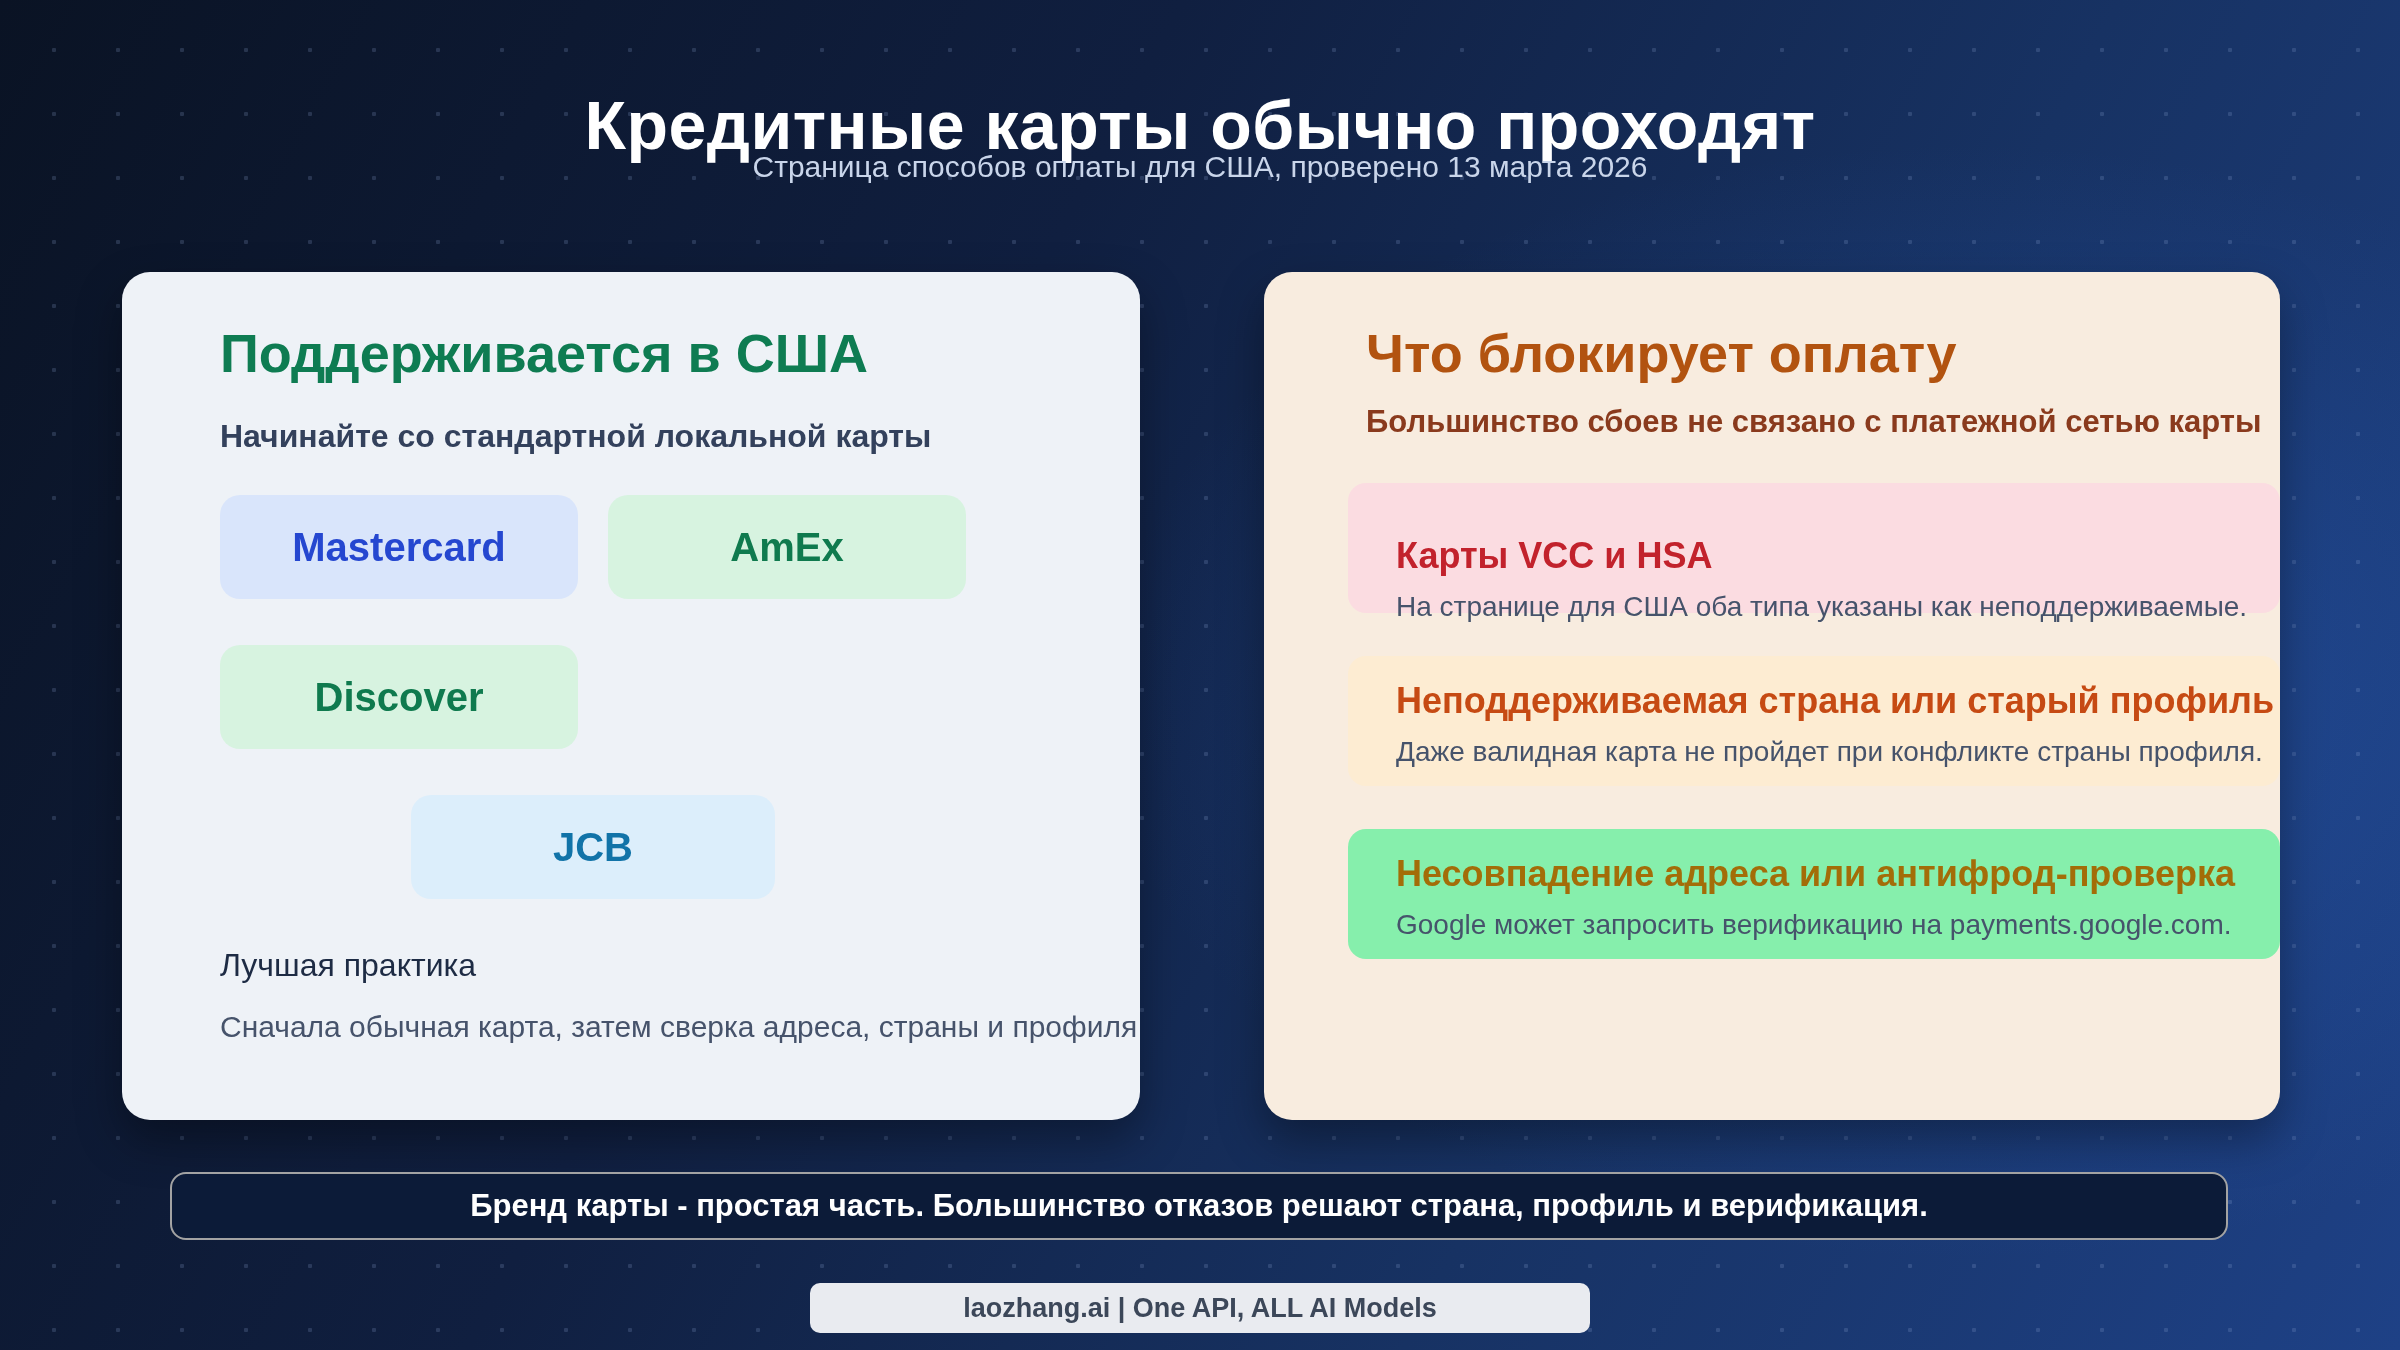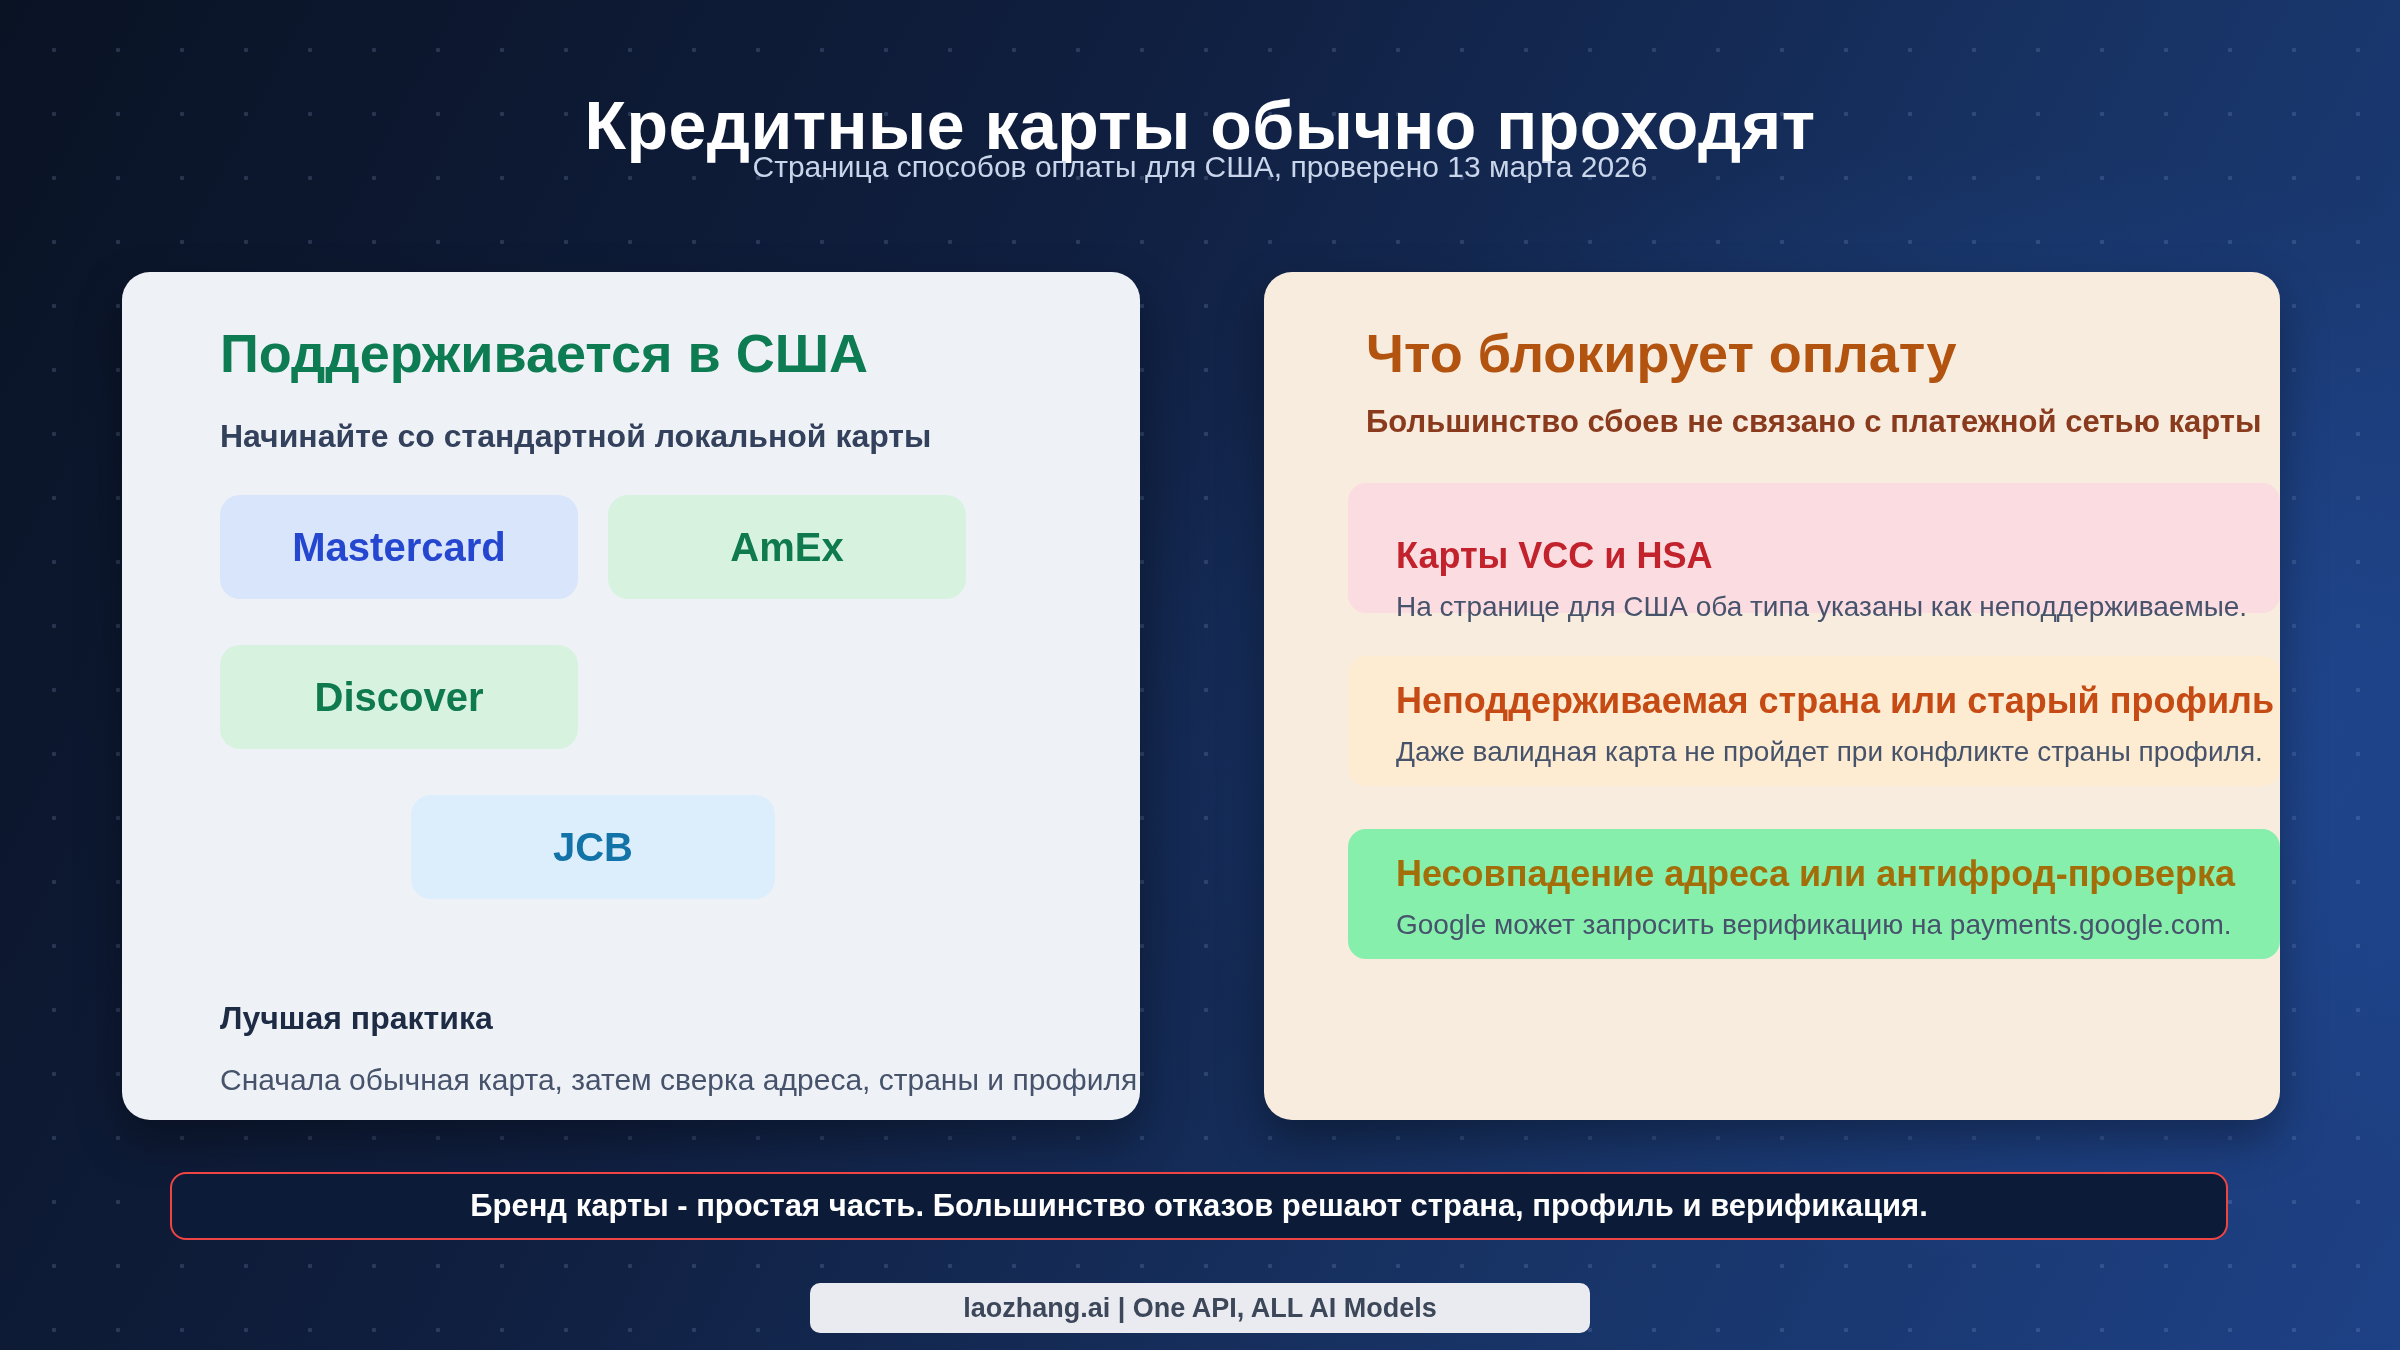--- a/index.html
+++ b/index.html
@@ -42,41 +42,41 @@
   .chip-grid{margin-top:40px;display:grid;grid-template-columns:358px 358px;column-gap:30px;row-gap:46px;}
   .chip{
     height:104px;border-radius:20px;display:flex;align-items:center;justify-content:center;
     font-size:40px;font-weight:700;
   }
   .chip-blue{background:#d9e5fb;color:#2547d0;}
   .chip-green{background:#d7f3e0;color:#0f7a4e;}
   .chip-lightblue{background:#dceefb;color:#1173a8;}
   .chip-center-row{margin-top:46px;display:flex;justify-content:center;width:746px;}
   .chip-jcb{width:364px;}
-  .bp-title{margin-top:101px;color:#1d2b44;font-size:32px;font-weight:700;}
+  .bp-title{margin-top:48px;color:#1d2b44;font-size:32px;font-weight:400;}
   .bp-text{margin-top:26px;color:#46536b;font-size:30px;white-space:nowrap;}
   .right-title{margin-left:18px;color:#b25310;font-size:54px;font-weight:700;}
   .right-subtitle{margin-left:18px;margin-top:20px;color:#8a3a1d;font-size:31px;font-weight:700;white-space:nowrap;}
   .issue{
     width:932px;height:130px;border-radius:18px;box-sizing:border-box;
     padding:24px 48px;margin-top:43px;overflow:visible;
   }
   .issue:first-of-type{margin-top:56px;}
   .issue-pink{background:#fbdce1;}
   .issue-peach{background:#fdecd2;}
   .issue-yellow{background:#86efac;}
   .issue-title{font-size:36px;font-weight:700;white-space:nowrap;}
   .issue-title-pink{color:#c2222c;margin-top:28px;}
   .issue-title-peach{color:#c64a13;}
   .issue-title-yellow{color:#a36d08;}
   .issue-text{margin-top:14px;color:#46536b;font-size:28px;white-space:nowrap;}
   
   .banner{
     position:absolute;left:170px;top:1172px;width:2058px;height:68px;
-    background:#0c1b38;border:2px solid #ef4444;border-radius:16px;
+    background:#0c1b38;border:2px solid #a3a3a3;border-radius:16px;
     display:flex;align-items:center;justify-content:center;box-sizing:border-box;
   }
   .banner-text{color:#ffffff;font-size:31px;font-weight:700;}
   
   .footer-pill{
     position:absolute;left:810px;top:1283px;width:780px;height:50px;
     background:#e9ebf0;border-radius:10px;
     display:flex;align-items:center;justify-content:center;
   }
   .footer-text{color:#3c4759;font-size:27px;font-weight:700;}

